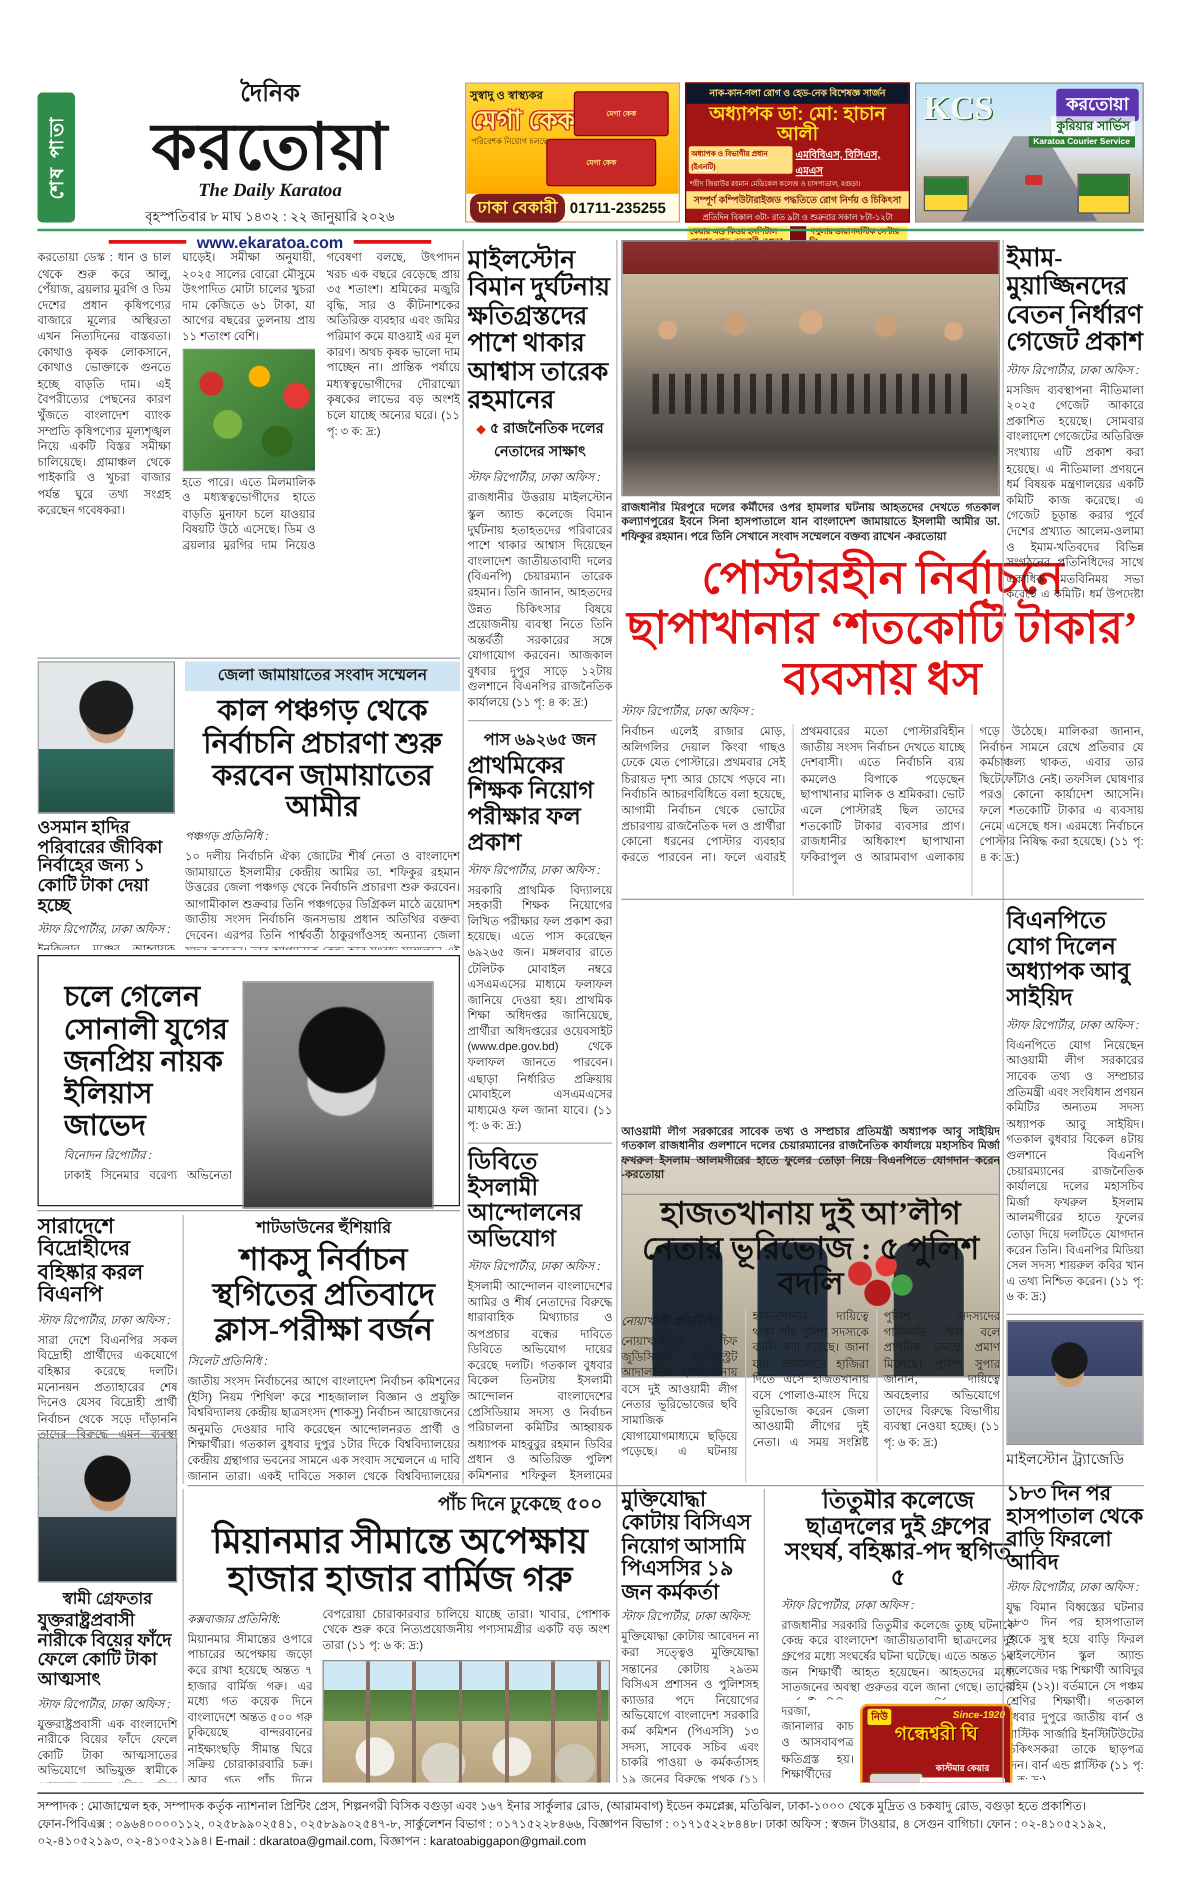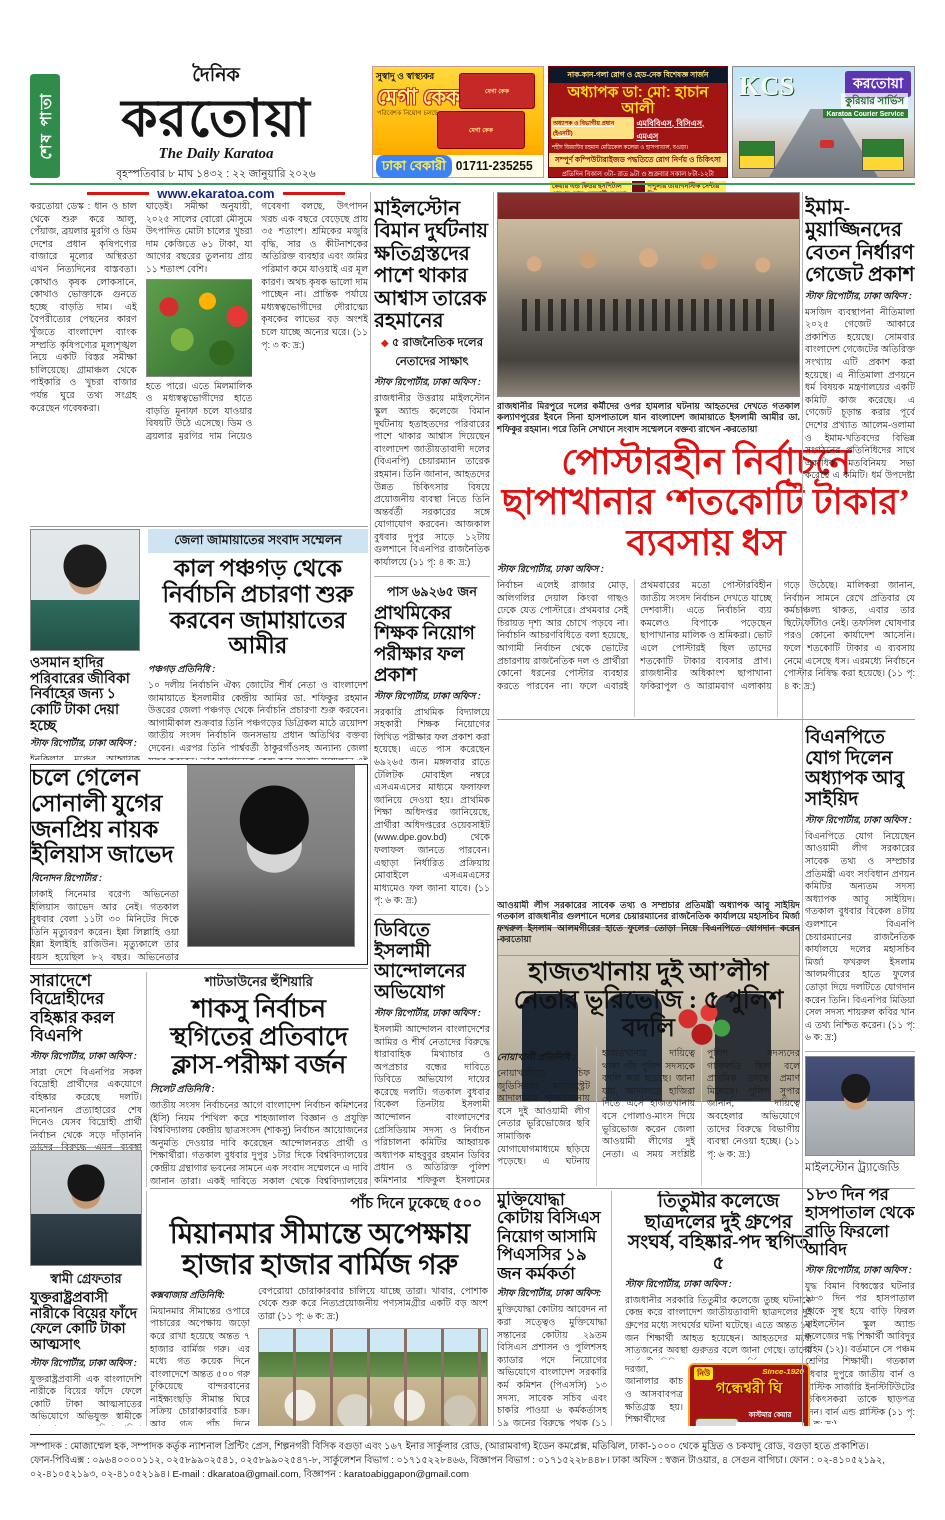--- a/index.html
+++ b/index.html
@@ -4,21 +4,21 @@
 <style>
   html,body{margin:0;padding:0;background:#e9e9e9;}
   .page{position:relative;width:945px;height:1520px;margin:0 auto;background:#fff;
         font-family:"Liberation Sans","DejaVu Sans",sans-serif;color:#161616;overflow:hidden;}
   .abs{position:absolute;}
   .hl{font-family:"Liberation Serif","DejaVu Serif",serif;font-weight:700;line-height:1.12;margin:0;color:#111;}
   .hl-red{color:#df1111;}
   .s36{font-size:36px;} .s32{font-size:31px;} .s29{font-size:28px;} .s26{font-size:25px;}
   .s24{font-size:23px;} .s20{font-size:20px;} .s19{font-size:18.5px;} .s17{font-size:16.5px;} .s14{font-size:14px;}
   .ctr{text-align:center;}
-  .by{font-size:9.2px;font-weight:700;font-style:italic;margin:3px 0 2px;}
+  .by{font-size:9.2px;font-weight:400;font-style:italic;margin:3px 0 2px;}
   .bt{font-size:9.2px;line-height:1.37;text-align:justify;margin:0;color:#1c1c1c;}
   .kick-blue{background:#cfe4f2;font-weight:700;font-size:12.5px;text-align:center;padding:2px 0;}
   .kick-plain{font-weight:700;font-size:13px;text-align:center;}
   .vrule{position:absolute;width:1px;background:#b5b5b5;}
   .hrule{position:absolute;height:1px;background:#9a9a9a;}
   .ph{border:1px solid #8a8a8a;box-sizing:border-box;position:relative;overflow:hidden;}
   .capt{font-size:8.8px;line-height:1.3;text-align:justify;font-weight:700;color:#222;}
   .ovh{overflow:hidden;}
 
   
@@ -37,21 +37,21 @@
 
   
   #ad-cake{left:372px;top:66px;width:172px;height:112px;background:linear-gradient(180deg,#ffd93b 0%,#ffb300 70%,#ff8f00 100%);
            border:1px solid #c99;box-sizing:border-box;}
   .cake-top{font-size:9px;font-weight:700;padding:2px 3px;}
   .cake-name{font-size:21px;font-weight:800;color:#fff176;text-shadow:1px 1px 0 #c62828,-1px -1px 0 #c62828,1px -1px 0 #c62828,-1px 1px 0 #c62828;line-height:1.05;padding-left:4px;}
   .cake-note{font-size:6.5px;padding-left:4px;color:#4e2c00;}
   .cake-box{position:absolute;background:#c62828;border:1px solid #8e0000;border-radius:3px;color:#ffe082;
             font-size:6px;font-weight:700;display:flex;align-items:center;justify-content:center;text-align:center;}
   .cake-bot{position:absolute;left:0;bottom:0;width:100%;height:22px;display:flex;align-items:center;background:#fffde7;}
-  .cake-brand{background:#3b82f6;color:#ffee58;font-weight:800;font-size:13px;padding:1px 6px;border-radius:8px;margin-left:3px;white-space:nowrap;text-align:right;}
+  .cake-brand{background:#7f1d1d;color:#ffee58;font-weight:800;font-size:13px;padding:1px 6px;border-radius:8px;margin-left:3px;white-space:nowrap;text-align:right;}
   .cake-phone{font-weight:800;font-size:12px;color:#111;margin-left:4px;}
 
   #ad-doctor{left:548px;top:66px;width:180px;height:112px;background:#a31515;border:1px solid #700;box-sizing:border-box;color:#fff;}
   .doc-top{background:#0f172a;color:#ffe082;font-size:7.4px;font-weight:700;text-align:center;padding:2px 1px;}
   .doc-name{color:#ffe11a;font-size:15px;font-weight:800;text-align:center;line-height:1.05;padding:1px 0;}
   .doc-row{display:flex;align-items:flex-start;gap:2px;padding:0 2px;text-decoration:underline;}
   .doc-badge{background:#ffe082;color:#8e0000;font-size:5.8px;font-weight:700;padding:1px 2px;border-radius:2px;}
   .doc-quals{font-size:8px;font-weight:700;}
   .doc-quals2{font-size:5.6px;color:#ffd;padding:0 3px;}
   .doc-line{background:#ffe082;color:#7b0b0b;font-size:7.4px;font-weight:800;text-align:center;margin-top:1px;padding:1px 0;}
@@ -119,21 +119,21 @@
        linear-gradient(180deg,#cfe8f5 0%,#cfe8f5 22%,#4f7a3a 22%,#6a9150 45%,#c9b894 45%,#b5a17c 100%);}
 
   
   #lead{left:30px;top:192px;width:338px;height:333px;}
   .lead-cols{display:flex;gap:9px;margin-top:8px;height:240px;overflow:hidden;}
   .lc{width:107px;overflow:hidden;}
   #jamaat-row{left:30px;top:529px;width:338px;height:231px;display:flex;gap:8px;}
   .jam-left{width:110px;overflow:hidden;}
   .jam-right{width:220px;overflow:hidden;}
   #actor-box{left:30px;top:764px;width:338px;height:201px;border:1.5px solid #222;box-sizing:border-box;
-             padding:0;display:flex;gap:8px;}
+             padding:20px;display:flex;gap:8px;}
   .actor-left{width:148px;overflow:hidden;}
   #rebels{left:30px;top:972px;width:112px;height:215px;overflow:hidden;}
   #shaksu{left:150px;top:972px;width:218px;height:215px;overflow:hidden;}
   #marriage{left:30px;top:1150px;width:112px;height:276px;overflow:hidden;}
   #cattle{left:150px;top:1191px;width:340px;height:235px;overflow:hidden;}
   .cattle-cols{display:flex;gap:8px;margin-top:4px;}
   .cattle-a{width:100px;overflow:hidden;height:150px;}
   .cattle-b{width:230px;}
   #colB{left:374px;top:192px;width:116px;height:995px;overflow:hidden;}
   .art{border-bottom:1px solid #aaa;padding:5px 0 7px;}

